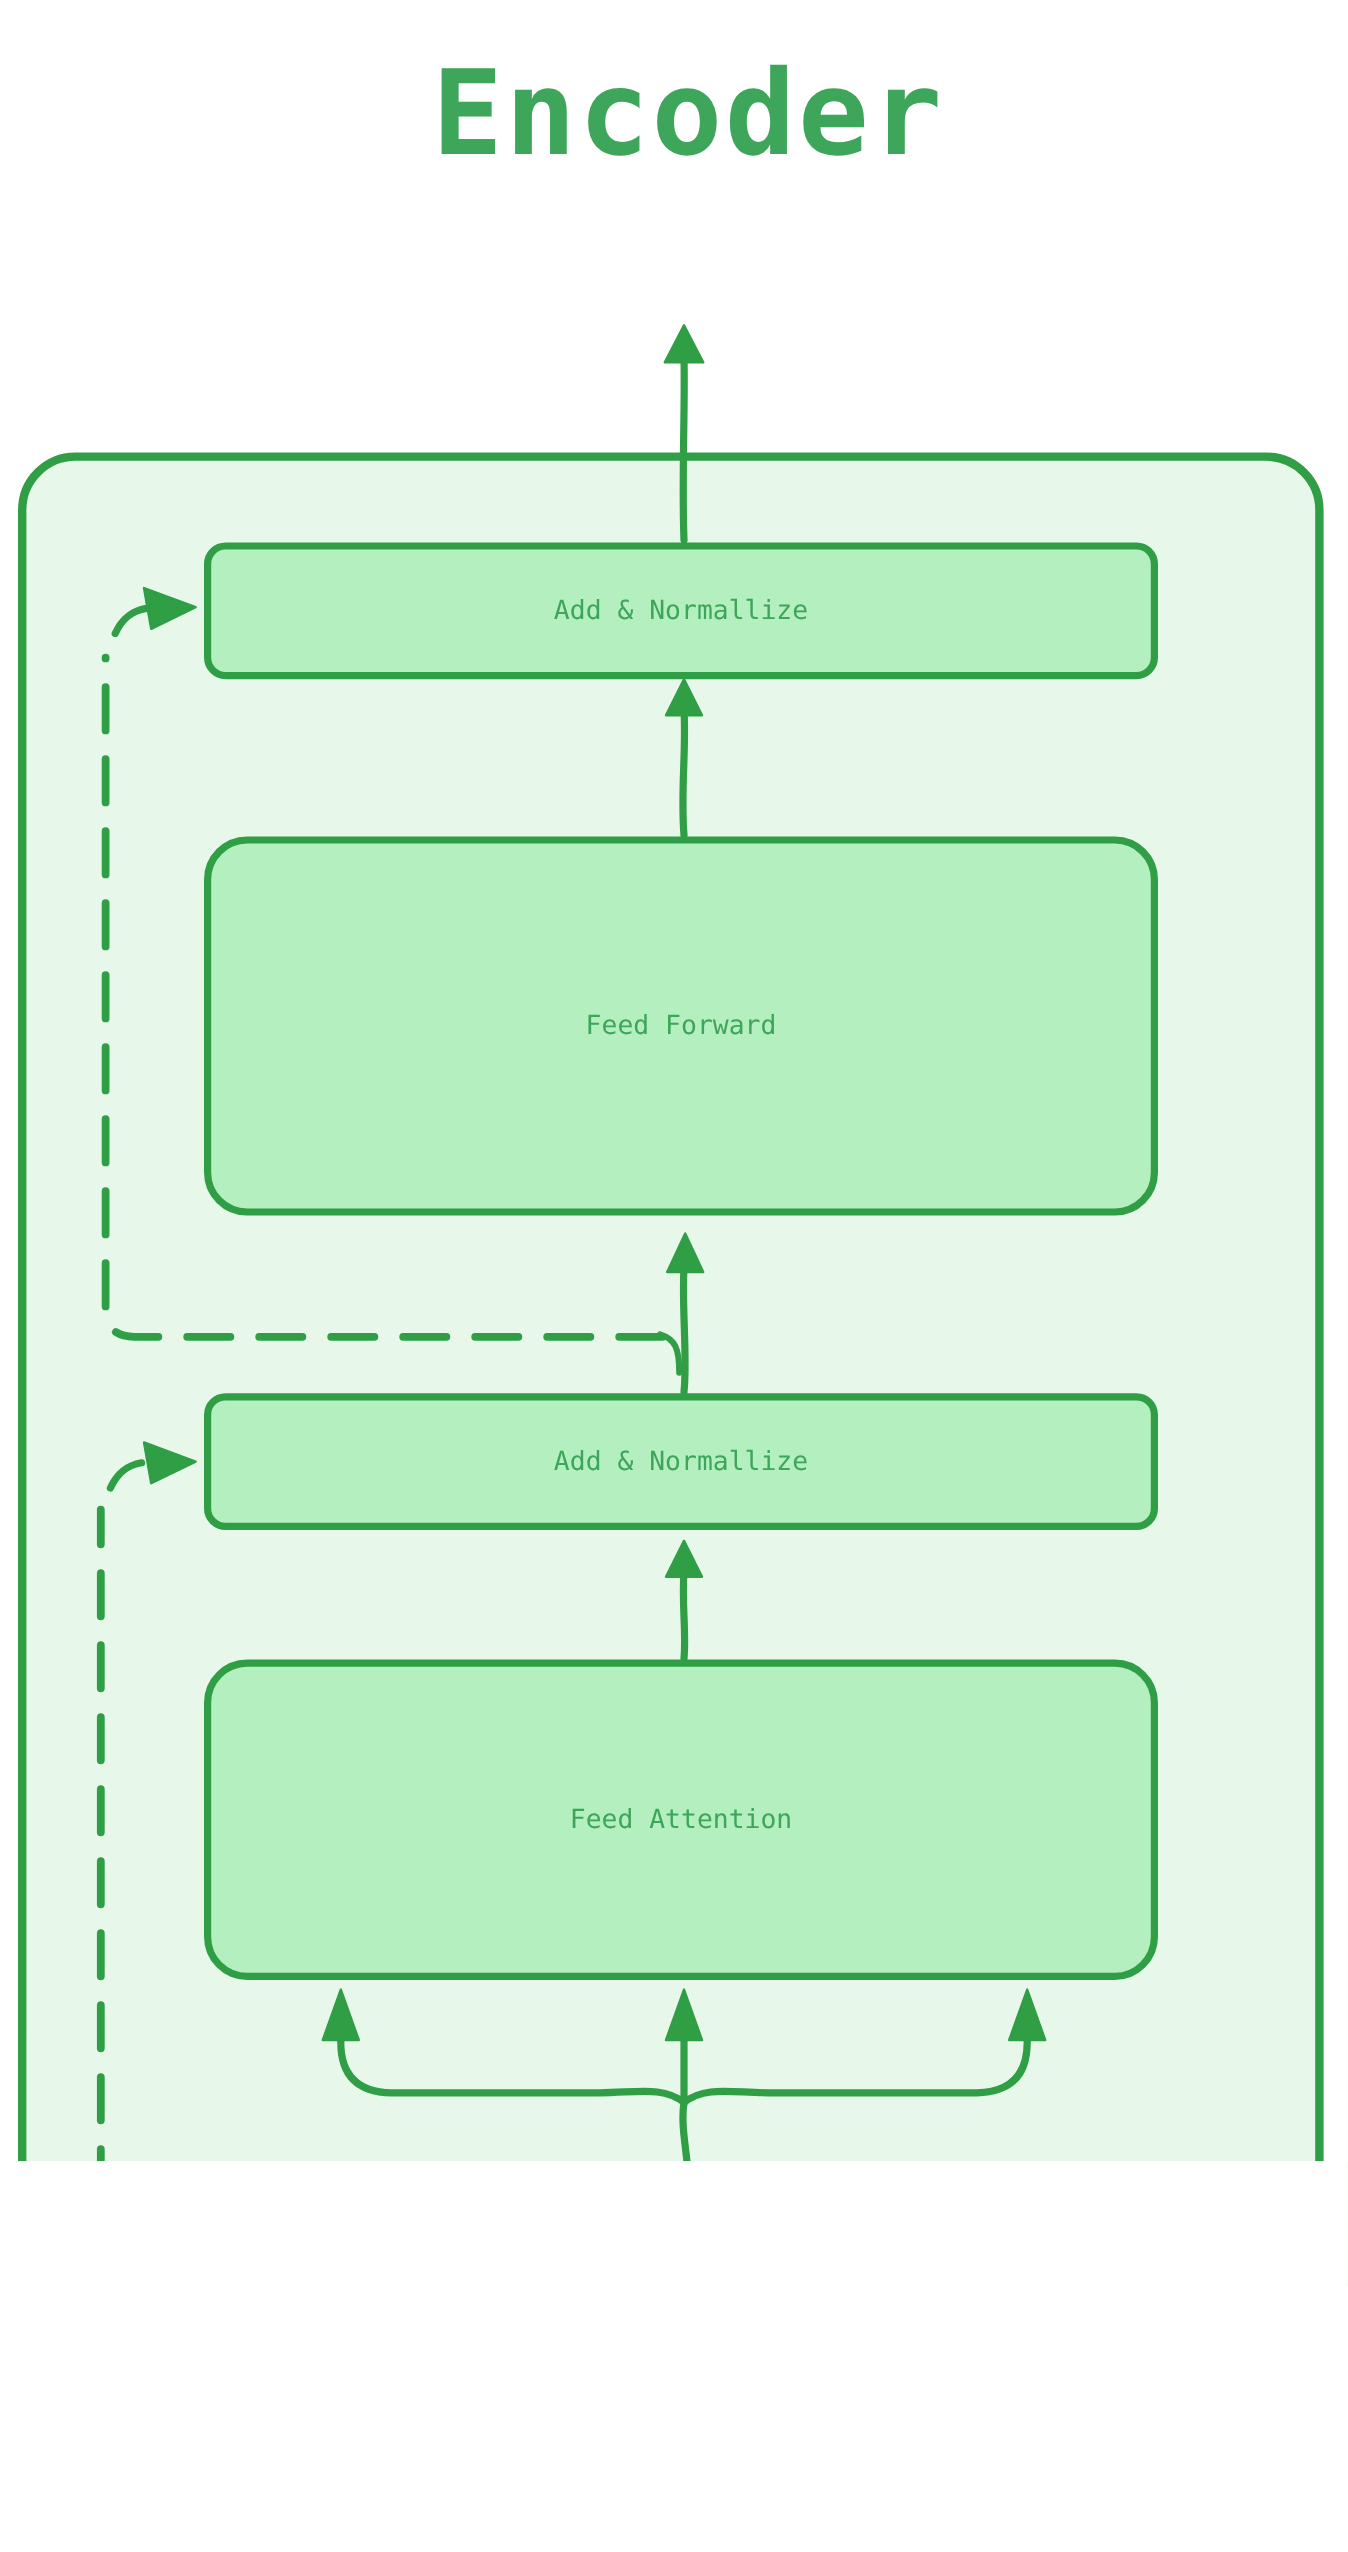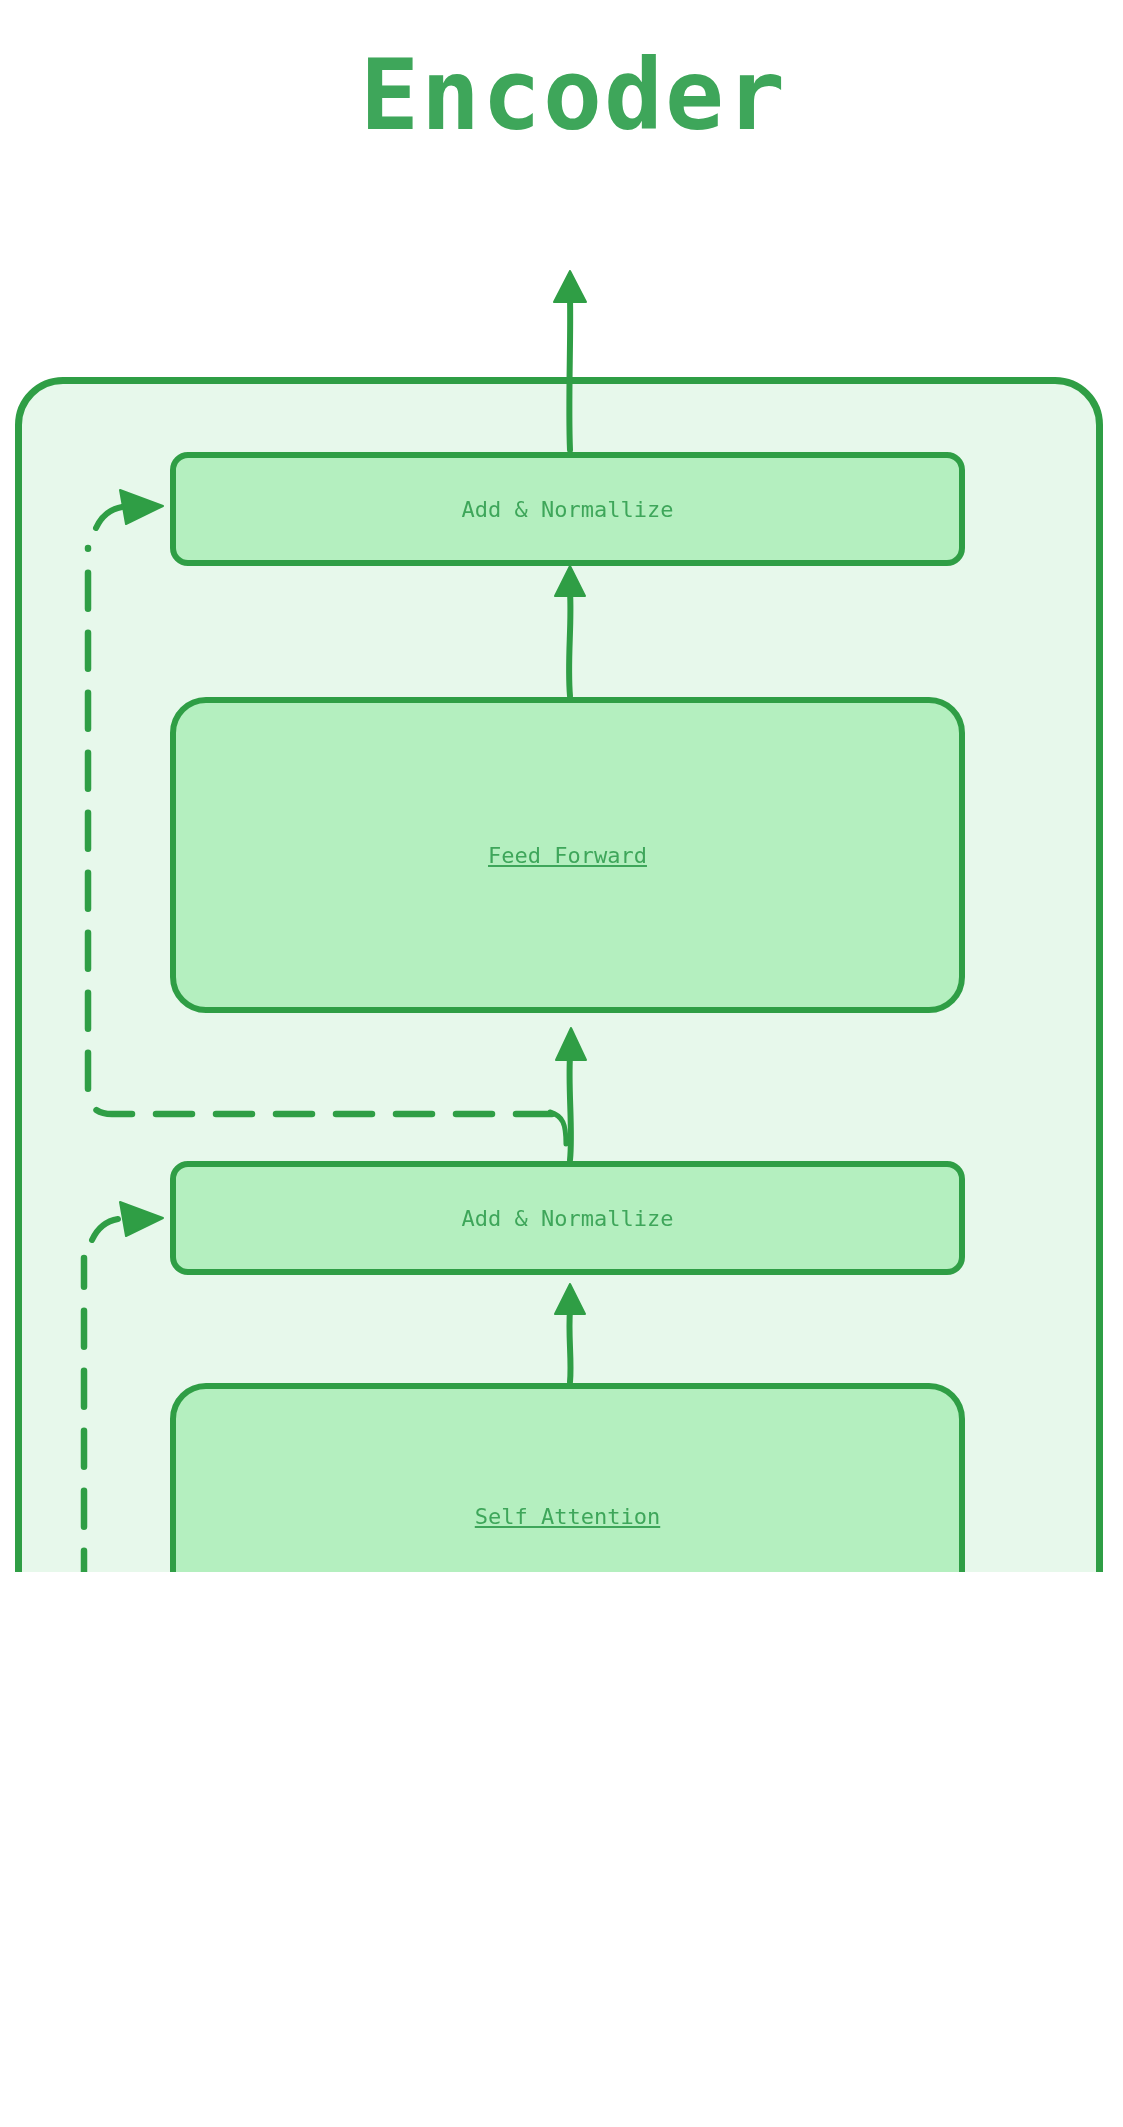--- a/index.html
+++ b/index.html
@@ -10,21 +10,21 @@
   :root {
     --stroke: #2f9e45;
     --text: #3ea65a;
     --block-fill: #b4efbf;
     --container-fill: #e7f8eb;
     --background: #ffffff;
   }
   .canvas {
     position: relative;
     width: 1123px;
-    height: 1572px;
+    height: 1801px;
     background: var(--background);
     overflow: hidden;
     font-family: "DejaVu Sans Mono", monospace;
   }
   .title {
     position: absolute;
     top: 38px;
     left: 12px;
     width: 1123px;
     margin: 0;
@@ -54,21 +54,21 @@
     background: var(--block-fill);
     border: 6px solid var(--stroke);
     display: flex;
     align-items: center;
     justify-content: center;
     color: var(--text);
     font-size: 22px;
     font-family: "DejaVu Sans Mono", monospace;
   }
   .block-small { height: 114px; border-radius: 18px; }
-  .block-large { border-radius: 36px; text-decoration: underline; }
+  .block-large { border-radius: 36px; }
   #block-add-norm-top    { top: 452px; }
   #block-feed-forward    { top: 697px;  height: 316px; }
   #block-add-norm-bottom { top: 1161px; height: 114px; }
   #block-self-attention  { top: 1383px; height: 267px; }
   .node-circle {
     position: absolute;
     left: 527px;
     top: 1839px;
     width: 88px;
     height: 88px;
@@ -119,21 +119,21 @@
 
   <div class="block block-large" id="block-feed-forward">
     <span>Feed Forward</span>
   </div>
 
   <div class="block block-small" id="block-add-norm-bottom">
     <span>Add &amp; Normallize</span>
   </div>
 
   <div class="block block-large" id="block-self-attention">
-    <span>Self Attention</span>
+    <span>Feed Attention</span>
   </div>
 
   <div class="node-circle"></div>
 
   <svg class="overlay" width="1123" height="2127" viewBox="0 0 1123 2127">
 
     <g>
       <path class="line" d="M 570,450 C 568,400 571,340 570,298"></path>
       <polygon class="head" points="570,271 554,302 586,302"></polygon>
     </g>

